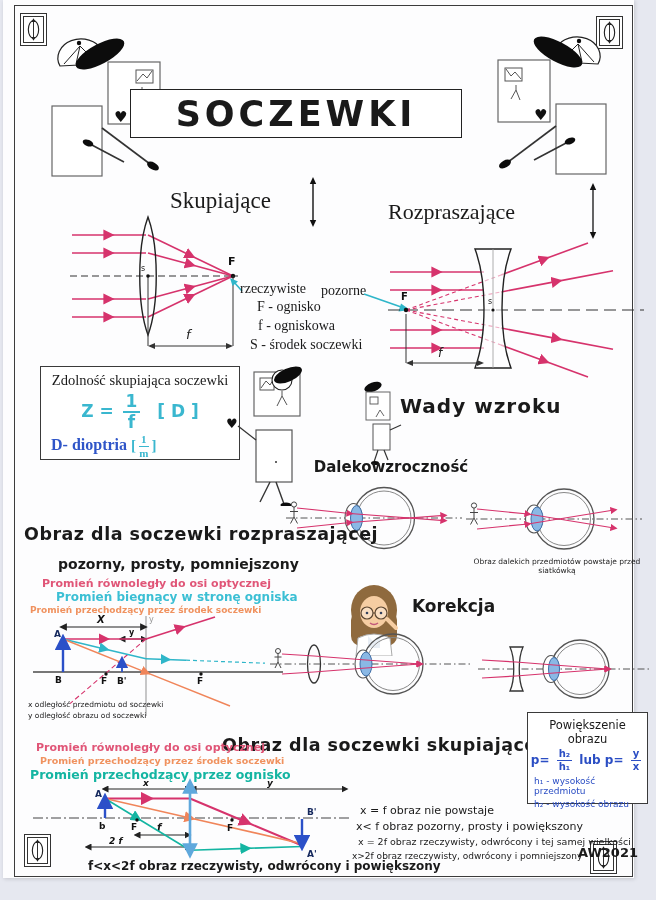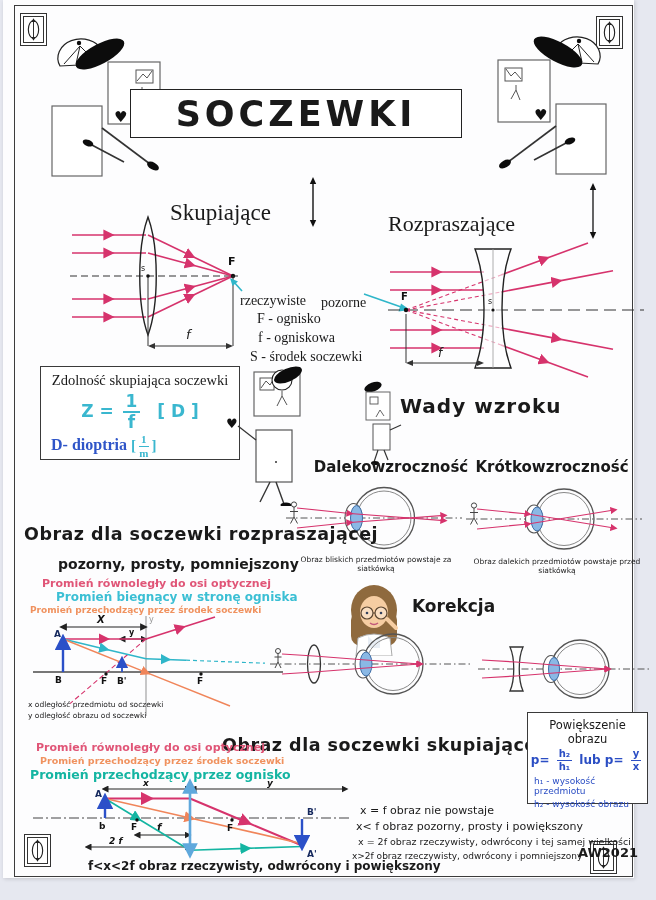--- a/index.html
+++ b/index.html
@@ -1,21 +1,21 @@
 <!DOCTYPE html>
 <html><head>
 <meta charset="utf-8">
 <style>
   html,body{margin:0;padding:0;}
   .stage{position:relative;width:656px;height:900px;background:#e6e8f0;overflow:hidden;
          font-family:"DejaVu Sans",sans-serif;color:#1a1a1a;}
   .sheet{position:absolute;left:3px;top:0;width:631px;height:878px;background:#fdfdfe;box-shadow:1px 1px 4px rgba(0,0,0,.15);}
   .frame{position:absolute;left:14px;top:5px;width:617px;height:870px;border:1.6px solid #3c3c3c;}
   .abs{position:absolute;}
-  .serif{font-family:"Liberation Serif",serif;margin-top:12px;}
+  .serif{font-family:"Liberation Serif",serif;}
   .comic{font-family:"DejaVu Sans",sans-serif;}
   .b{font-weight:bold;}
   .banner{border:1.8px solid #222;background:#fff;display:flex;align-items:center;justify-content:center;
           font-size:35px;font-weight:600;letter-spacing:4px;}
   .corner{border:1.5px solid #333;padding:2px;background:#fff;}
   .corner-inner{border:1.5px solid #333;width:19px;height:25px;display:flex;align-items:center;justify-content:center;}
   .box{border:1.6px solid #3a3a3a;background:#fff;}
   .c-pink{color:#e05577;}
   .c-cyan{color:#3bbfd4;}
   .c-orange{color:#f0925f;}
@@ -254,21 +254,20 @@
     <path d="M20,30 L16,37 M20,30 L24,36" stroke="#555" stroke-width="0.9" fill="none"></path>
     <rect x="13" y="44" width="17" height="26" fill="#fff" stroke="#555" stroke-width="1"></rect>
     <line x1="30" y1="50" x2="41" y2="45" stroke="#333" stroke-width="1.1"></line>
     <line x1="18" y1="70" x2="14" y2="82" stroke="#333" stroke-width="1.2"></line>
     <line x1="24" y1="70" x2="28" y2="80" stroke="#333" stroke-width="1.2"></line>
     <ellipse cx="15" cy="83" rx="4" ry="2" fill="#0c0c0c"></ellipse>
   </svg>
   <div class="abs comic b" style="left:400px;top:394px;font-size:20px;letter-spacing:1px;">Wady wzroku</div>
 
   <div class="abs comic b" style="left:308px;top:458px;width:166px;text-align:center;font-size:15px;">Dalekowzroczność</div>
-  <div class="abs comic b" style="left:468px;top:458px;width:168px;text-align:center;font-size:15px;">Krótkowzroczność</div>
 
   <svg class="abs" style="left:284px;top:482px;" width="180" height="72" viewBox="0 0 180 72">
     <defs>
         <marker id="ape1" markerWidth="6" markerHeight="6" refX="3" refY="3" orient="auto">
           <path d="M0,0 L6,3 L0,6 Z" fill="#d6336c"></path>
         </marker>
       </defs>
     <line x1="2" y1="36" x2="178" y2="36" stroke="#555" stroke-width="1" stroke-dasharray="7,3,1.5,3"></line>
     <g stroke="#444" stroke-width="1" fill="none">
       <circle cx="10" cy="22.5" r="2.6"></circle>
@@ -303,21 +302,20 @@
     </g>
     <circle cx="100" cy="35" r="30" fill="none" stroke="#555" stroke-width="1.3"></circle>
     <circle cx="100" cy="35" r="26.5" fill="none" stroke="#888" stroke-width="1"></circle>
     <ellipse cx="70" cy="35" rx="8.5" ry="14" fill="#fff" stroke="#555" stroke-width="1.1"></ellipse>
     <ellipse cx="73" cy="35" rx="6" ry="12" fill="#8ab8e5" stroke="#3f6ea6" stroke-width="1"></ellipse>
     <g stroke="#d6336c" stroke-width="1.2" fill="none">
       <polyline points="13,25 64,30 150,44" marker-mid="url(#ape2)" marker-end="url(#ape2)"></polyline>
       <polyline points="13,45 64,40 150,26" marker-mid="url(#ape2)" marker-end="url(#ape2)"></polyline>
     </g>
   </svg>
-  <div class="abs comic cap" style="left:284px;top:556px;width:184px;text-align:center;font-size:7.5px;color:#222;">Obraz bliskich przedmiotów powstaje za siatkówką</div>
   <div class="abs comic cap" style="left:462px;top:558px;width:190px;text-align:center;font-size:7.5px;color:#222;">Obraz dalekich przedmiotów powstaje przed siatkówką</div>
 
   <div class="abs comic b" style="left:24px;top:524px;font-size:17.5px;letter-spacing:0.5px;">Obraz dla soczewki rozpraszającej</div>
   <div class="abs comic b" style="left:58px;top:556px;font-size:14px;">pozorny, prosty, pomniejszony</div>
   <div class="abs comic b c-pink" style="left:42px;top:577px;font-size:11px;">Promień równoległy do osi optycznej</div>
   <div class="abs comic b c-cyan" style="left:36px;top:590px;font-size:12px;margin-left:20px;">Promień biegnący w stronę ogniska</div>
   <div class="abs comic b c-orange" style="left:30px;top:605px;font-size:9px;">Promień przechodzący przez środek soczewki</div>
 
   <svg class="abs" style="left:25px;top:612px;" width="270" height="108" viewBox="0 0 270 108">
     <defs>

